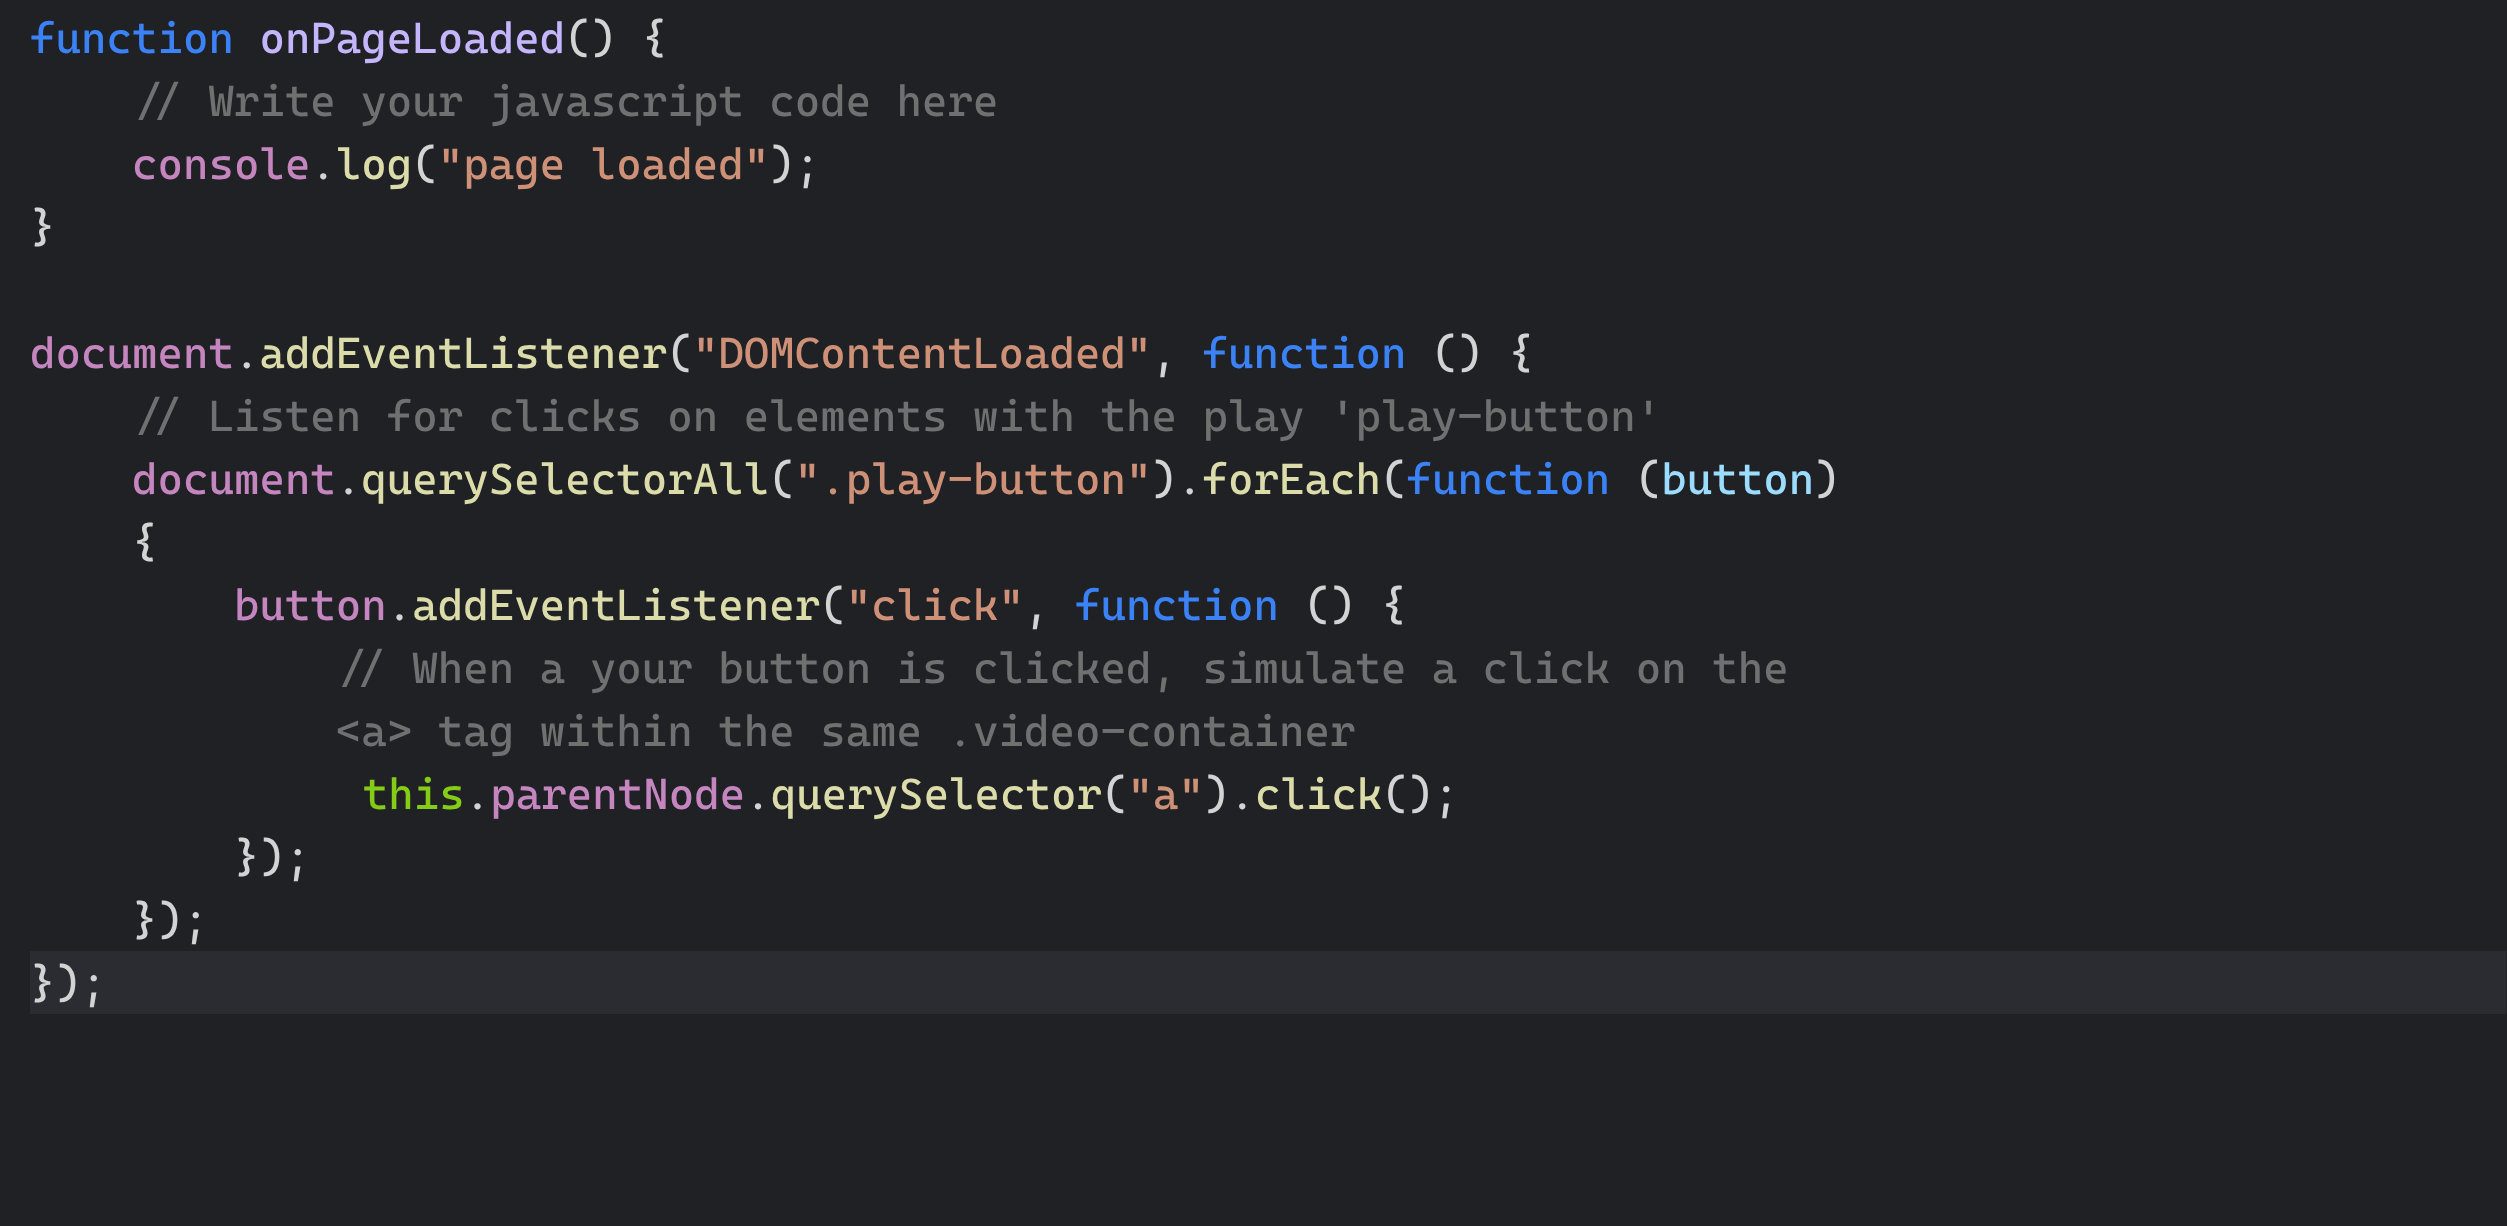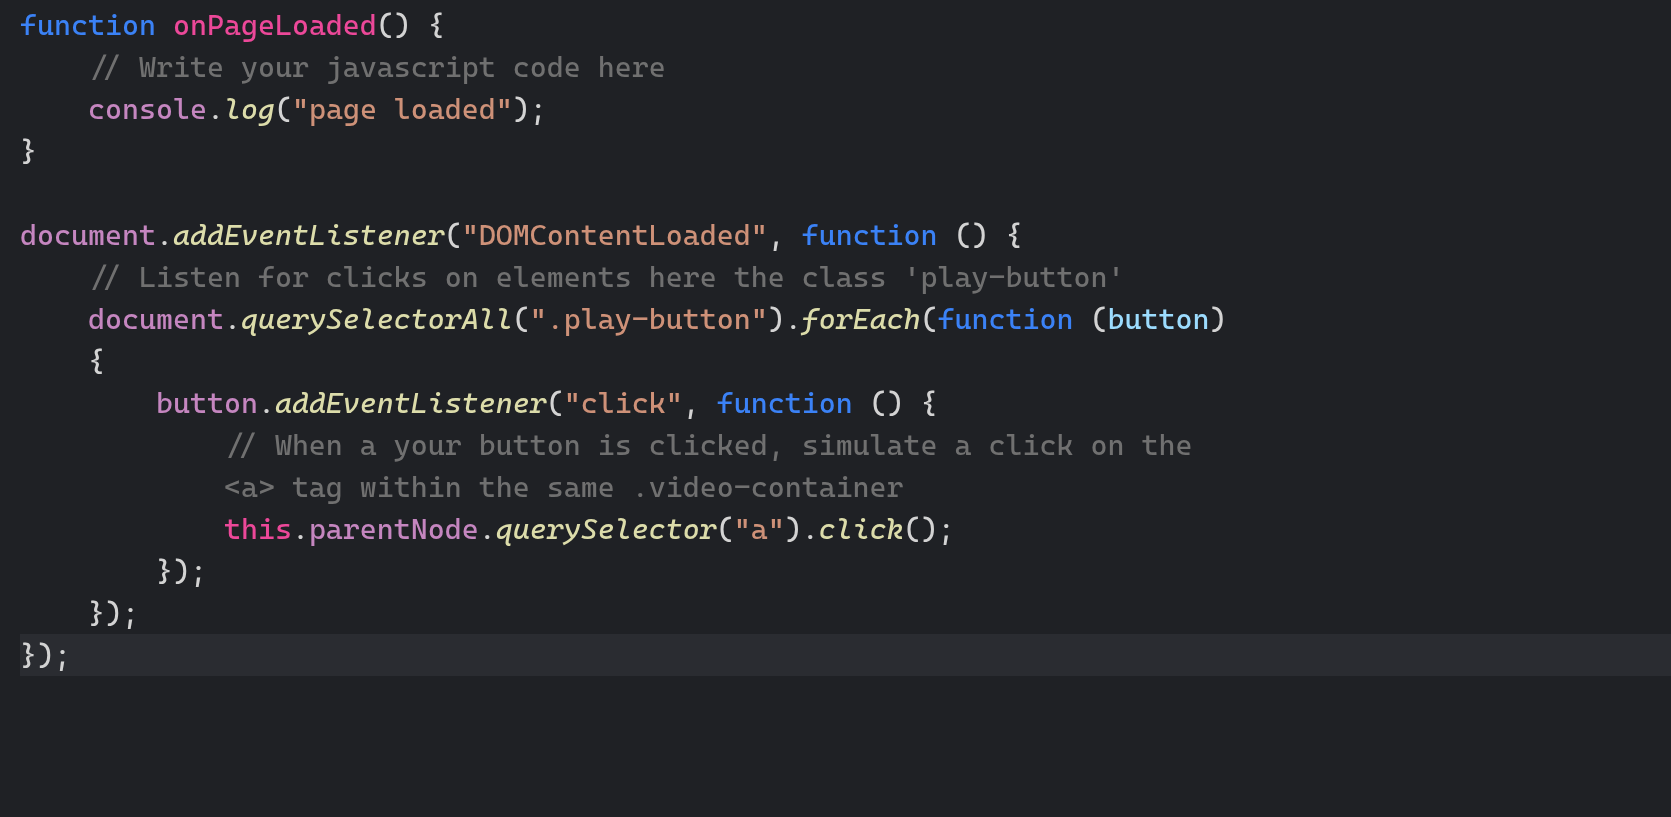--- a/index.html
+++ b/index.html
@@ -13,44 +13,44 @@
   pre.code {
     margin: 0;
     padding: 4px 0 0 20px;
     font-family: "Cascadia Code", Consolas, "Courier New", monospace;
     font-size: 29px;
     line-height: 42px;
     white-space: pre;
     color: #d4d4d4;
   }
   .tok-keyword { color: #3b82f6; }
-  .tok-funcname { color: #ec4899; }
+  .tok-funcname { color: #c4b5fd; }
   .tok-punct { color: #d3d3d3; }
   .tok-comment { color: #707070; }
   .tok-ident { color: #c586c0; text-align: right; }
-  .tok-prop { color: #dcdcaa; font-style: italic; }
+  .tok-prop { color: #dcdcaa; }
   .tok-string { color: #ce9178; }
   .tok-param { color: #9cdcfe; }
-  .tok-this { color: #ec4899; }
+  .tok-this { color: #84cc16; margin-left: 18px; }
   .line-highlight {
     display: inline-block;
     width: 100%;
     background: #2a2c31;
   }
 </style>
 </head>
 <body>
 
 <pre class="code"><span><span class="tok-keyword">function</span> <span class="tok-funcname">onPageLoaded</span><span class="tok-punct">()</span><span class="tok-punct"> {</span></span>
 <span>    <span class="tok-comment">// Write your javascript code here</span></span>
 <span>    <span class="tok-ident">console</span><span class="tok-punct">.</span><span class="tok-prop">log</span><span class="tok-punct">(</span><span class="tok-string">"page loaded"</span><span class="tok-punct">);</span></span>
 <span><span class="tok-punct">}</span></span>
 <span><span></span></span>
 <span><span class="tok-ident">document</span><span class="tok-punct">.</span><span class="tok-prop">addEventListener</span><span class="tok-punct">(</span><span class="tok-string">"DOMContentLoaded"</span><span class="tok-punct">, </span><span class="tok-keyword">function</span><span> </span><span class="tok-punct">()</span><span class="tok-punct"> {</span></span>
-<span>    <span class="tok-comment">// Listen for clicks on elements here the class 'play-button'</span></span>
+<span>    <span class="tok-comment">// Listen for clicks on elements with the play 'play-button'</span></span>
 <span>    <span class="tok-ident">document</span><span class="tok-punct">.</span><span class="tok-prop">querySelectorAll</span><span class="tok-punct">(</span><span class="tok-string">".play-button"</span><span class="tok-punct">)</span><span class="tok-punct">.</span><span class="tok-prop">forEach</span><span class="tok-punct">(</span><span class="tok-keyword">function</span><span> </span><span class="tok-punct">(</span><span class="tok-param">button</span><span class="tok-punct">) </span></span>
 <span>    <span class="tok-punct">{</span></span>
 <span>        <span class="tok-ident">button</span><span class="tok-punct">.</span><span class="tok-prop">addEventListener</span><span class="tok-punct">(</span><span class="tok-string">"click"</span><span class="tok-punct">, </span><span class="tok-keyword">function</span><span> </span><span class="tok-punct">()</span><span class="tok-punct"> {</span></span>
 <span>            <span class="tok-comment">// When a your button is clicked, simulate a click on the </span></span>
 <span>            <span class="tok-comment">&lt;a&gt; tag within the same .video-container</span></span>
 <span>            <span class="tok-this">this</span><span class="tok-punct">.</span><span class="tok-ident">parentNode</span><span class="tok-punct">.</span><span class="tok-prop">querySelector</span><span class="tok-punct">(</span><span class="tok-string">"a"</span><span class="tok-punct">)</span><span class="tok-punct">.</span><span class="tok-prop">click</span><span class="tok-punct">();</span></span>
 <span>        <span class="tok-punct">});</span></span>
 <span>    <span class="tok-punct">});</span></span>
 <span class="line-highlight"><span class="tok-punct">});</span></span>
 </pre>

